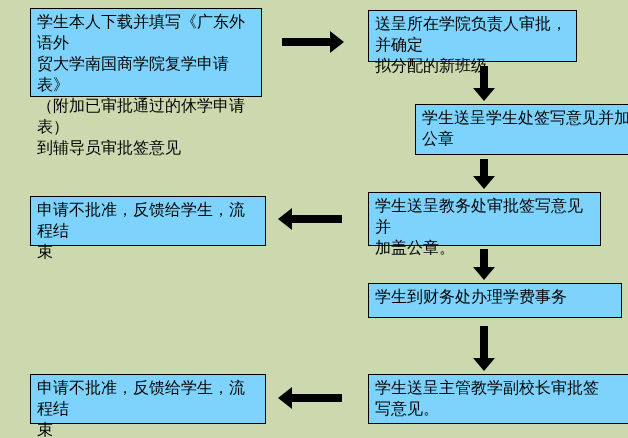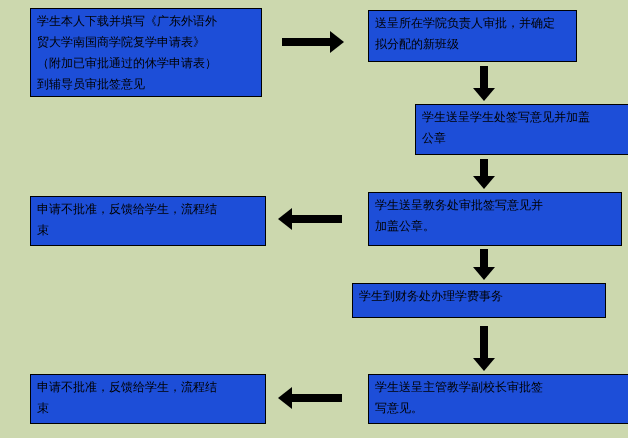--- a/index.html
+++ b/index.html
@@ -9,25 +9,25 @@
   .canvas {
     position: relative;
     width: 628px;
     height: 438px;
     background: #ccd8ae;
     font-family: "DejaVu Sans", sans-serif;
     overflow: hidden;
   }
   .box {
     position: absolute;
-    background: #1d4ed8;
+    background: #7dd3fc;
     border: 1px solid #000000;
     box-sizing: border-box;
     padding: 2px 6px;
-    font-size: 12px;
+    font-size: 16px;
     line-height: 21px;
     color: #000000;
     white-space: pre-line;
   }
   .arrow {
     position: absolute;
   }
   .arrow .shaft {
     position: absolute;
     background: #000000;
@@ -83,24 +83,24 @@
 贸大学南国商学院复学申请表》
 （附加已审批通过的休学申请表）
 到辅导员审批签意见</div>
 
   <div class="box" style="left:368px; top:10px; width:209px; height:52px;">送呈所在学院负责人审批，并确定
 拟分配的新班级</div>
 
   <div class="box" style="left:368px; top:104px; width:254px; height:51px;margin-left:47px;">学生送呈学生处签写意见并加盖
 公章</div>
 
-  <div class="box" style="left:368px; top:192px; width:254px; height:54px;">学生送呈教务处审批签写意见并
+  <div class="box" style="left:368px; top:192px; width:233px; height:54px;">学生送呈教务处审批签写意见并
 加盖公章。</div>
 
-  <div class="box" style="left:352px; top:283px; width:254px; height:35px;">学生到财务处办理学费事务</div>
+  <div class="box" style="left:368px; top:283px; width:254px; height:35px;">学生到财务处办理学费事务</div>
 
   <div class="box" style="left:368px; top:374px; width:293px; height:50px;">学生送呈主管教学副校长审批签
 写意见。</div>
 
   <div class="box" style="left:30px; top:196px; width:236px; height:50px;">申请不批准，反馈给学生，流程结
 束</div>
 
   <div class="box" style="left:30px; top:374px; width:236px; height:50px;">申请不批准，反馈给学生，流程结
 束</div>
 

